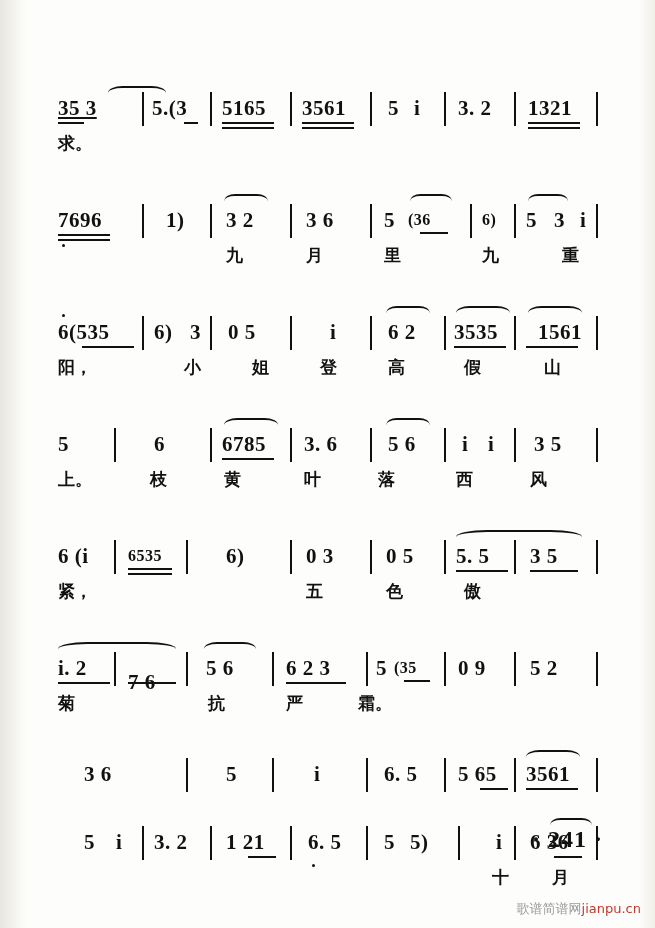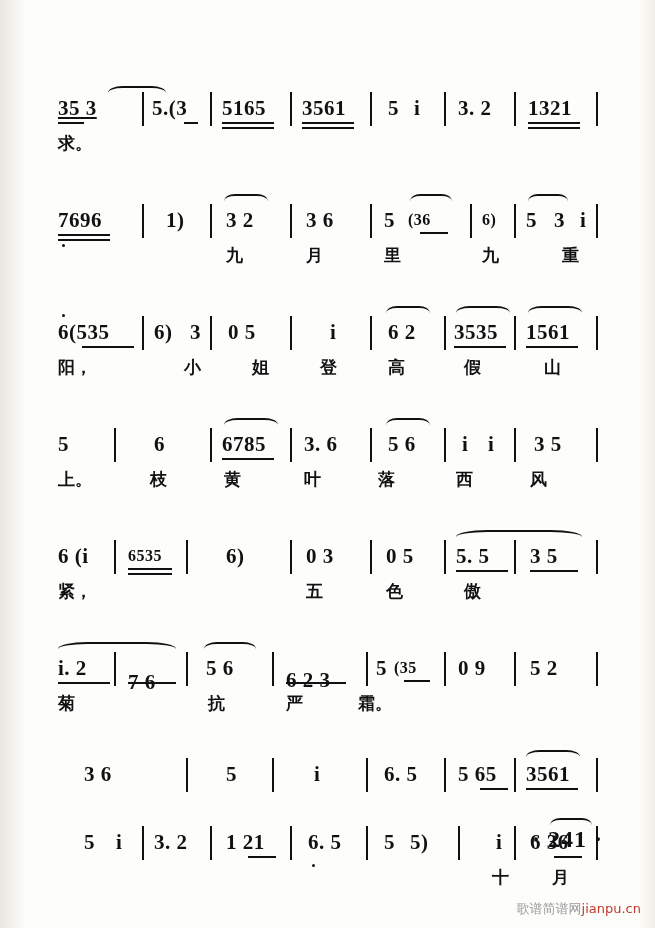--- a/index.html
+++ b/index.html
@@ -234,21 +234,21 @@
         <span class="note" style="left:272px; top:10px;">i</span>
         <div class="bar" style="left:312px;"></div>
         <div class="slur" style="left:328px; top:-4px; width:44px;"></div>
         <span class="note" style="left:330px; top:10px;">6 2</span>
         <div class="bar" style="left:386px;"></div>
         <div class="slur" style="left:398px; top:-4px; width:54px;"></div>
         <span class="note" style="left:396px; top:10px;">3535</span>
         <div class="beam" style="left:396px; top:36px; width:52px;"></div>
         <div class="bar" style="left:456px;"></div>
         <div class="slur" style="left:470px; top:-4px; width:54px;"></div>
-        <span class="note" style="left:468px; top:10px;">1561</span>
+        <span class="note" style="left:480px; top:10px;">1561</span>
         <div class="beam" style="left:468px; top:36px; width:52px;"></div>
         <div class="bar" style="left:538px;"></div>
       </div>
       <div class="lyric-line">
         <span class="lyric" style="left:0px; top:0px;">阳，</span>
         <span class="lyric" style="left:126px; top:0px;">小</span>
         <span class="lyric" style="left:194px; top:0px;">姐</span>
         <span class="lyric" style="left:262px; top:0px;">登</span>
         <span class="lyric" style="left:330px; top:0px;">高</span>
         <span class="lyric" style="left:406px; top:0px;">假</span>
@@ -323,21 +323,21 @@
         <div class="slur" style="left:0px; top:-4px; width:118px;"></div>
         <span class="note" style="left:0px; top:10px;">i. 2</span>
         <div class="beam" style="left:0px; top:36px; width:52px;"></div>
         <div class="bar" style="left:56px;"></div>
         <span class="note" style="left:70px; top:24px;">7 6</span>
         <div class="beam" style="left:70px; top:36px; width:48px;"></div>
         <div class="bar" style="left:128px;"></div>
         <div class="slur" style="left:146px; top:-4px; width:52px;"></div>
         <span class="note" style="left:148px; top:10px;">5 6</span>
         <div class="bar" style="left:214px;"></div>
-        <span class="note" style="left:228px; top:22px;">6 2 3</span>
+        <span class="note" style="left:228px; top:10px;">6 2 3</span>
         <div class="beam" style="left:228px; top:36px; width:60px;"></div>
         <div class="bar" style="left:308px;"></div>
         <span class="note" style="left:318px; top:10px;">5</span>
         <span class="note small" style="left:336px; top:13px;">(35</span>
         <div class="beam" style="left:346px; top:34px; width:26px;"></div>
         <div class="bar" style="left:386px;"></div>
         <span class="note" style="left:400px; top:10px;">0 9</span>
         <div class="bar" style="left:456px;"></div>
         <span class="note" style="left:472px; top:10px;">5 2</span>
         <div class="bar" style="left:538px;"></div>

